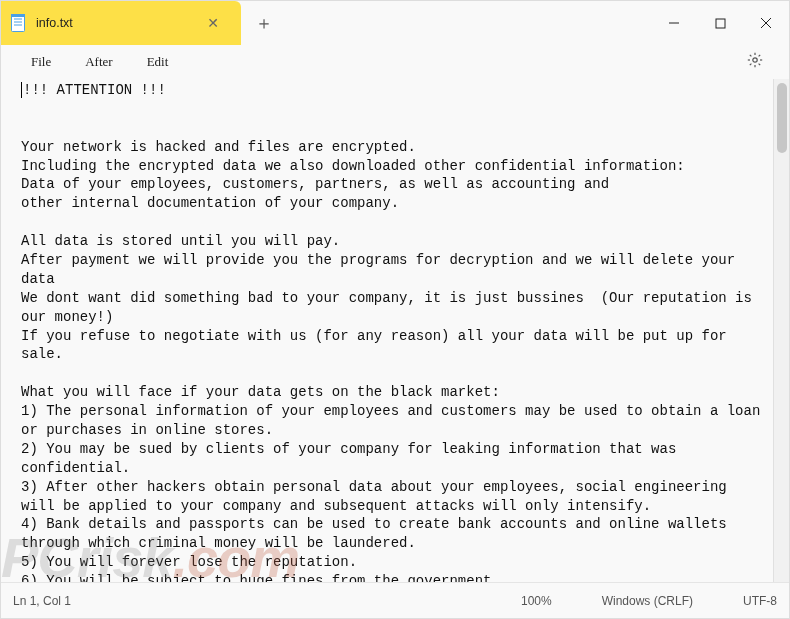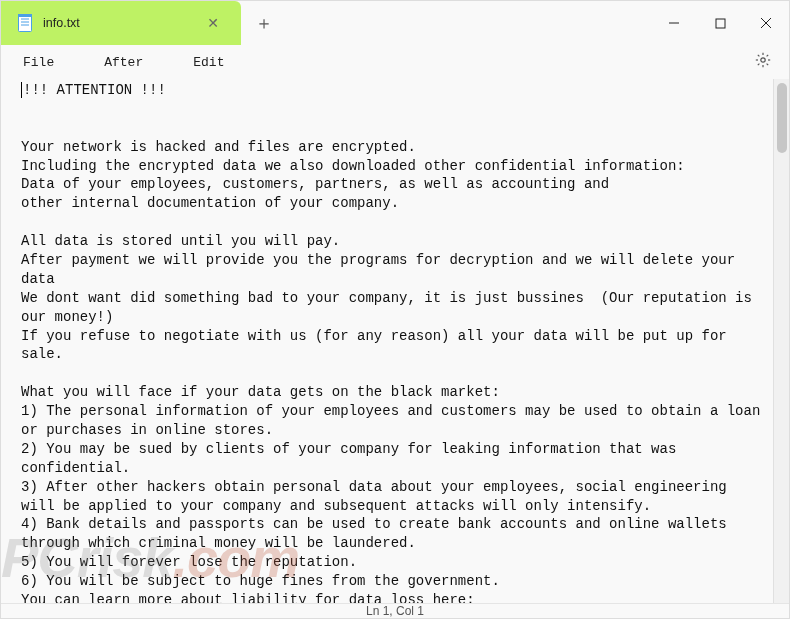--- a/index.html
+++ b/index.html
@@ -1,44 +1,44 @@
 <!DOCTYPE html>
 <html><head>
 <meta charset="utf-8">
 <style>
   * { box-sizing: border-box; margin: 0; padding: 0; }
   html, body { width: 790px; height: 619px; overflow: hidden; font-family: Consolas, 'Courier New', monospace; background: #f9f9f9; }
   .window { width: 790px; height: 619px; background: #f9f9f9; display: flex; flex-direction: column; border: 1px solid #ddd; position: relative; }
 
   
   .titlebar { height: 44px; display: flex; align-items: stretch; font-family: "Segoe UI", sans-serif; }
-  .tab { display: flex; align-items: center; gap: 10px; padding: 0 14px 0 16px; background: #bef264; border-top-right-radius: 6px; min-width: 240px; }
+  .tab { display: flex; align-items: center; gap: 10px; padding: 0 14px 0 9px; background: #fde047; border-top-right-radius: 6px; min-width: 240px; }
   .tab .file-icon { width: 16px; height: 20px; display:flex; align-items:center; justify-content:center; }
   .tab .title { font-size: 12.5px; color: #222; font-family: "Segoe UI", sans-serif; }
   .tab .close-x { margin-left: auto; font-size: 14px; color: #666; padding: 4px 8px; font-family: "Segoe UI", sans-serif; }
   .new-tab { display:flex; align-items:center; padding: 0 14px; color:#555; font-size:18px; font-family: "Segoe UI", sans-serif; }
   .spacer { flex: 1; }
   .win-controls { display: flex; align-items: stretch; }
   .win-btn { width: 46px; display:flex; align-items:center; justify-content:center; color:#222; }
   .win-btn svg { stroke: #222; }
 
   
-  .menubar { height: 34px; display:flex; align-items:center; padding: 0 8px; gap: 22px; font-family:Liberation Mono, monospace; font-size:13px; }
+  .menubar { height: 34px; display:flex; align-items:center; padding: 0 16px; gap: 6px; font-family:Liberation Serif, serif; font-size:13px; }
   .menu-item { padding: 4px 14px; border-radius:4px; color:#222; }
   .gear { margin-left:auto; padding: 4px 10px; color:#444; }
 
   
   .editor-wrap { flex:1; display:flex; position:relative; overflow:hidden; }
   .editor { flex:1; padding: 2px 10px 6px 20px; font-family: Consolas, 'Courier New', monospace; font-size: 14px; line-height: 1.35; color:#111; white-space: pre-wrap; word-wrap: break-word; overflow:hidden; }
   .caret { display:inline-block; width:1px; height:16px; background:#000; vertical-align:middle; margin-right:1px; }
   .scrollbar-track { width:16px; background:#f1f1f1; border-left:1px solid #e0e0e0; position:relative; }
   .scrollbar-thumb { position:absolute; top:4px; left:3px; width:10px; height:70px; background:#c6c6c6; border-radius:5px; }
 
   
-  .statusbar { height:15px; display:flex; align-items:center; padding:0 12px; font-family:"Segoe UI",sans-serif; font-size:12px; color:#555; border-top:1px solid #e5e5e5; gap:40px;flex-direction:column; }
+  .statusbar { height:36px; display:flex; align-items:center; padding:0 12px; font-family:"Segoe UI",sans-serif; font-size:12px; color:#555; border-top:1px solid #e5e5e5; gap:40px; }
   .status-left { }
   .status-right { margin-left:auto; display:flex; gap:50px; }
 
   
   .watermark { position:absolute; left:0; right:0; bottom:28px; text-align:left; font-family: Arial, sans-serif; font-size:56px; font-weight:bold; font-style:italic; letter-spacing:-1px; color:rgba(120,120,120,0.22); pointer-events:none; user-select:none; }
   .watermark .dotcom { color:rgba(190,90,60,0.28); }
 </style>
 </head>
 <body>
 
@@ -128,19 +128,24 @@
 https://en.wikipedia.org/wiki/General_Data_Protection_Regulation
 https://gdpr-info.eu
 Also, fines and the inability to use important files will lead you to huge losses.</span></div>
     <div class="scrollbar-track">
       <div class="scrollbar-thumb"></div>
     </div>
   </div>
 
   <div class="statusbar">
     <div class="status-left">Ln 1, Col 1</div>
+    <div class="status-right">
+      <span>100%</span>
+      <span>Windows (CRLF)</span>
+      <span>UTF-8</span>
+    </div>
   </div>
 
   <div class="watermark">
     <span>PCrisk</span><span class="dotcom">.com</span>
   </div>
 
 </div>
 
 </body></html>

